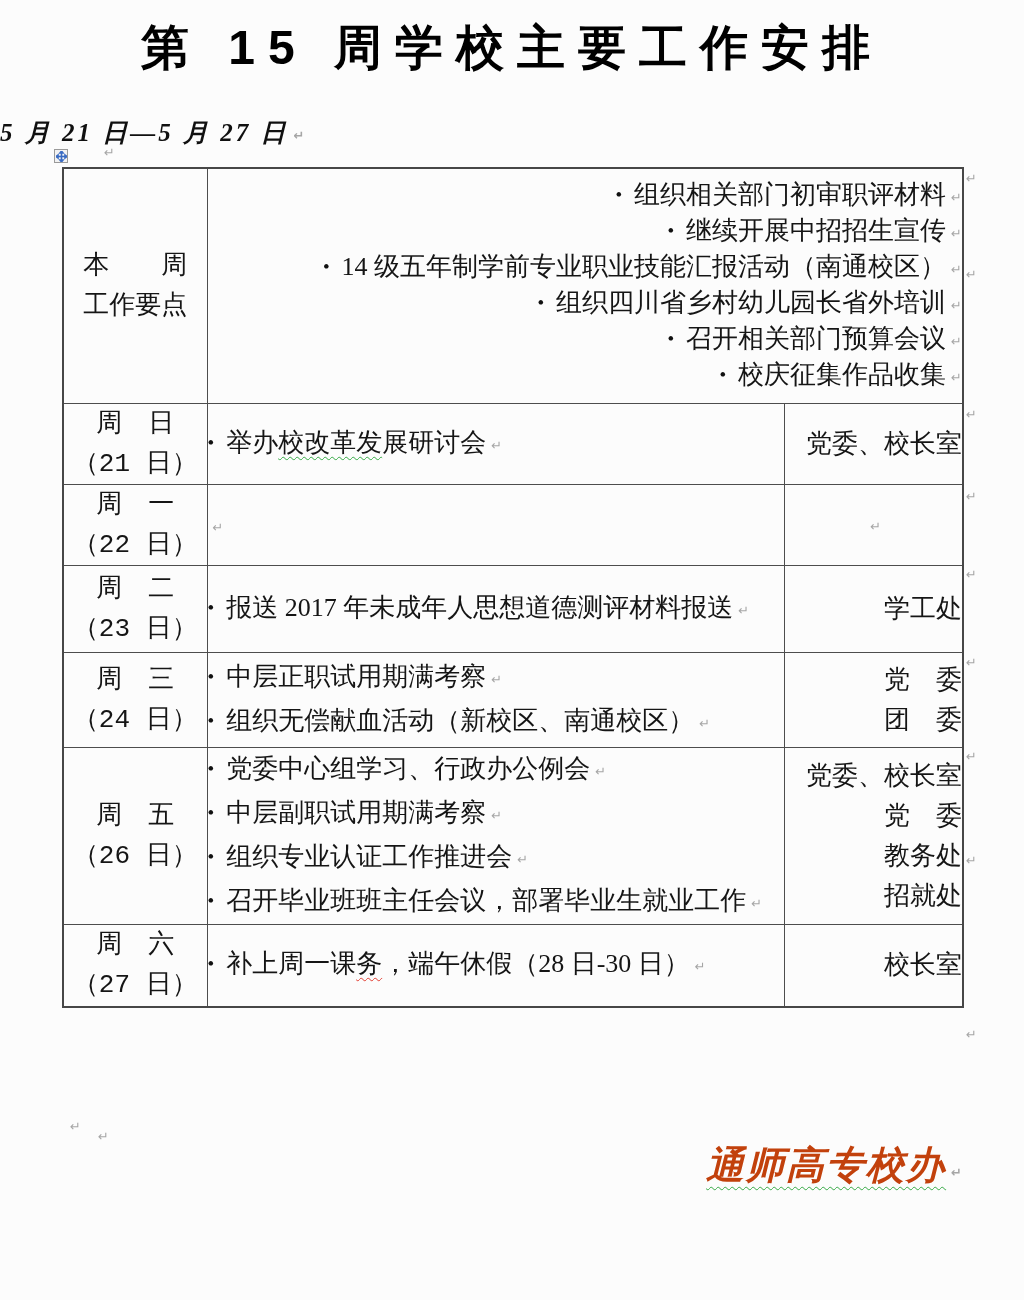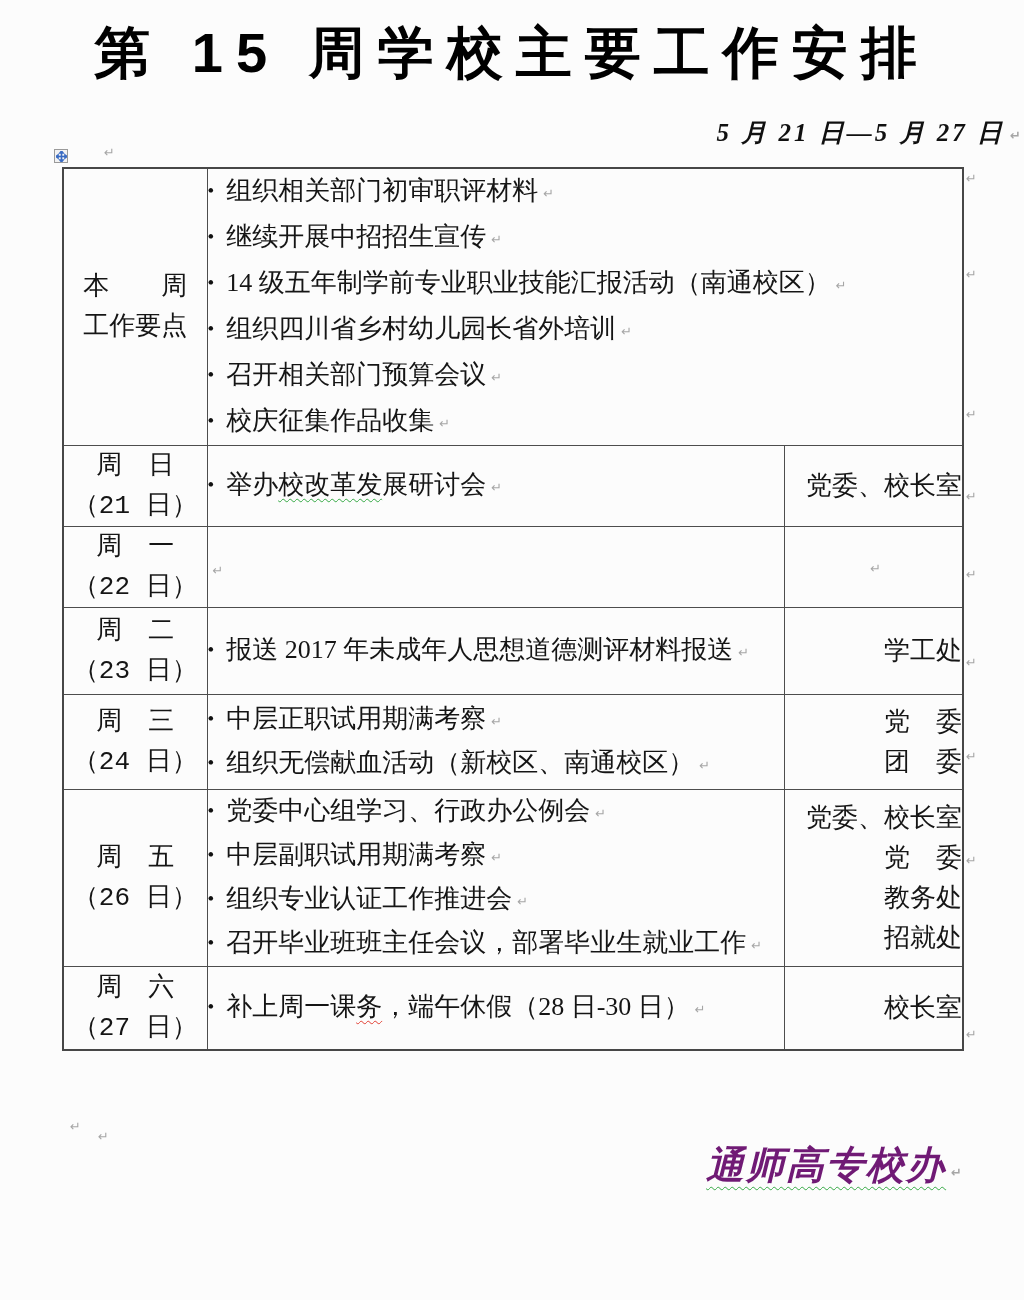--- a/index.html
+++ b/index.html
@@ -9,28 +9,28 @@
     background:#fcfcfc;
     color:#151515;
     font-family:"Liberation Serif", serif;
     overflow:hidden;
   }
   .title{
     position:absolute;top:16px;left:0;width:100%;
     text-align:center;
     font-family:"Liberation Sans", sans-serif;
     font-weight:bold;
-    font-size:56px;
+    font-size:48px;
     letter-spacing:13px;
     color:#000;
     white-space:nowrap;
   }
   .subtitle{
     position:absolute;top:116px;left:0;width:100%;
-    text-align:right;
+    text-align:left;
     font-style:italic;
     font-weight:bold;
     font-size:25px;
     letter-spacing:3px;
     color:#101010;
   }
   .tablebox{position:absolute;left:62px;top:167px;width:900px;}
   table.sched{
     border-collapse:collapse;
     width:900px;
@@ -48,21 +48,21 @@
     text-align:center;
     font-size:26px;
     line-height:40px;
     white-space:nowrap;
     font-family:Liberation Mono, monospace;
   }
   .content-cell{
     padding:6px 6px 6px 20px;
     font-size:26px;
   }
-  .r1 .content-cell .line{line-height:42px;}
+  .r1 .content-cell .line{line-height:32px;text-align:right;}
   .line{line-height:40px;white-space:nowrap;}
   .bullet{
     display:inline-block;
     margin-right:12px;
     font-size:19px;
     vertical-align:2px;
     color:#111;
   }
   .dept-cell{
     text-align:right;
@@ -100,21 +100,21 @@
     line-height:13px;
   }
   .footer{
     position:absolute;
     top:1140px;
     right:60px;
     font-size:38px;
     font-style:italic;
     font-weight:bold;
     letter-spacing:2px;
-    color:#701a75;
+    color:#c2410c;
     text-decoration-line:underline;
     text-decoration-style:wavy;
     text-decoration-color:#35a944;
     text-decoration-thickness:1px;
     text-underline-offset:8px;
     white-space:nowrap;
   }
   .move-handle{
     position:absolute;
     left:-8px;top:-18px;

